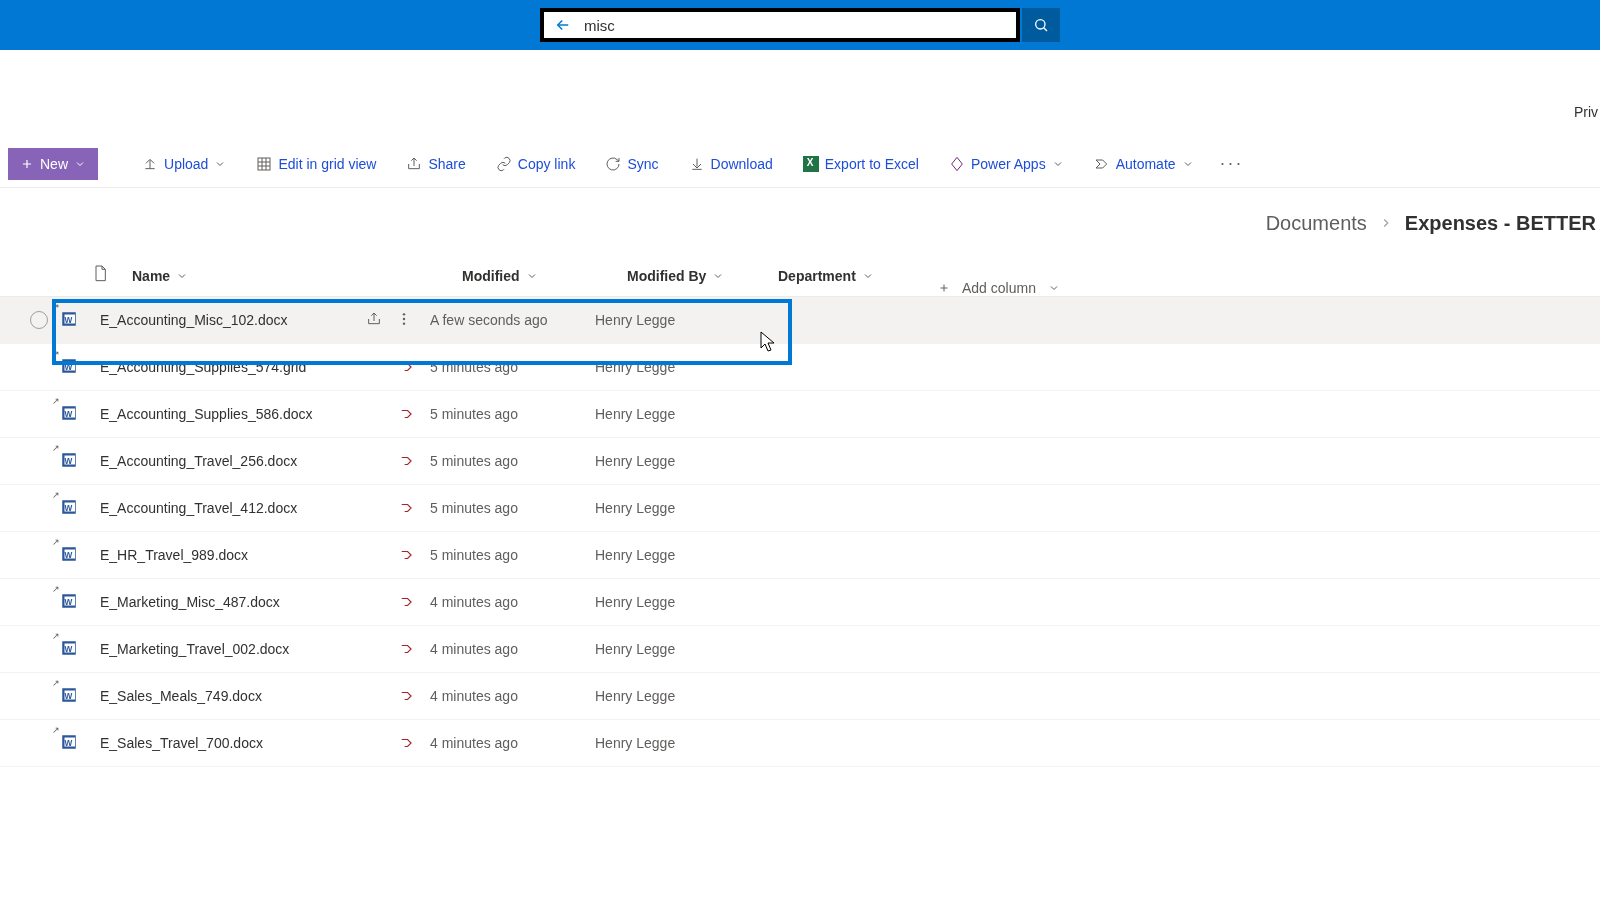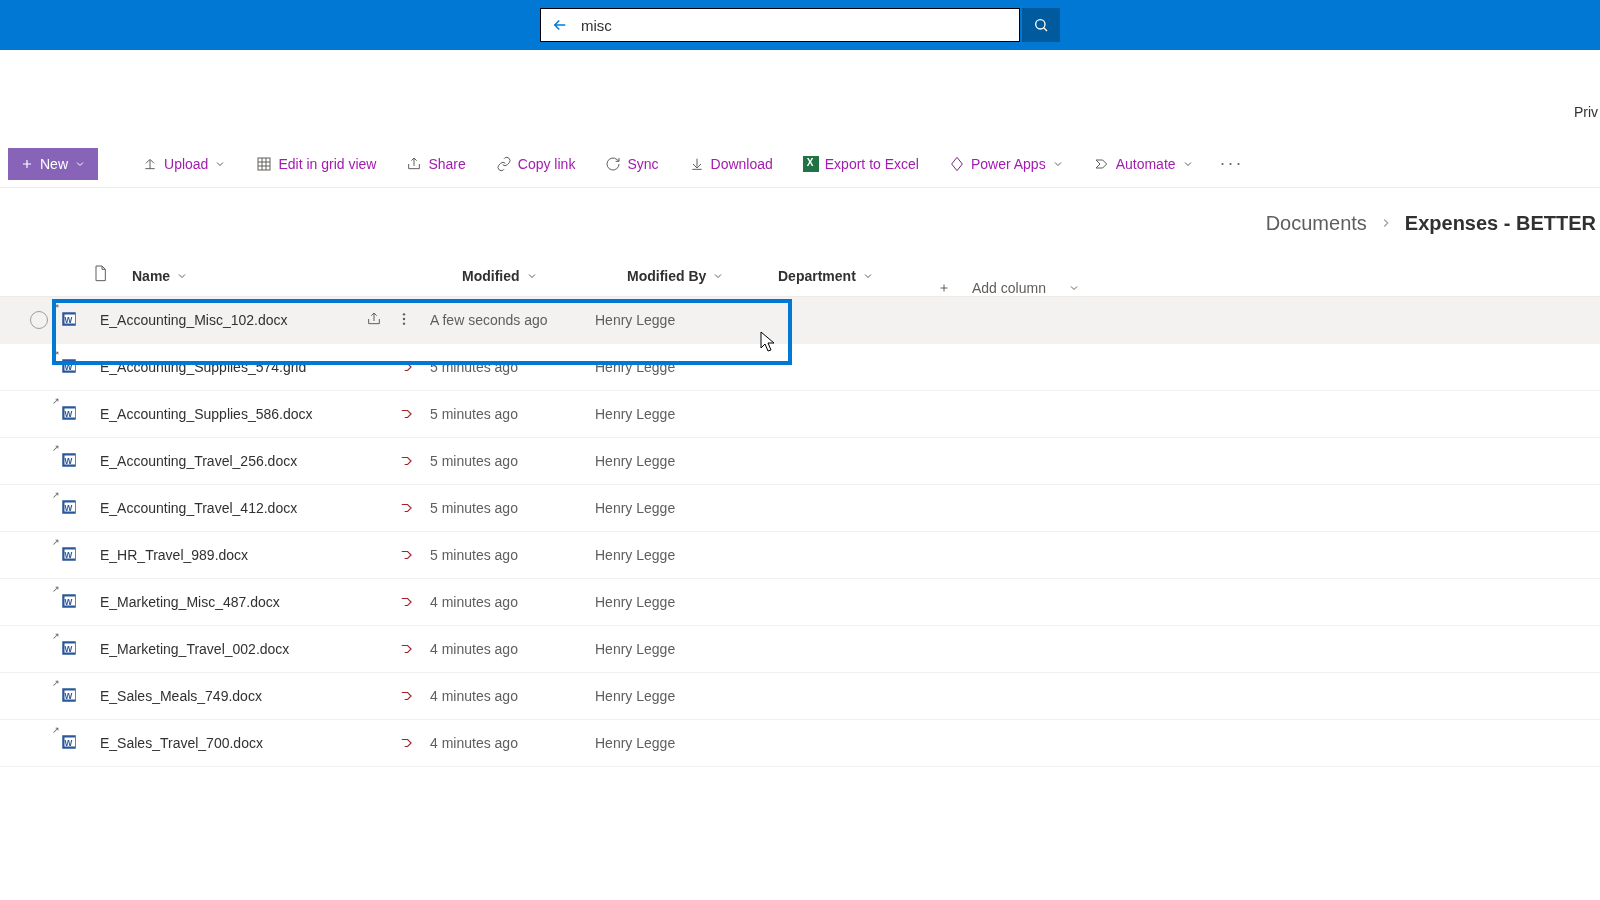--- a/index.html
+++ b/index.html
@@ -1,51 +1,51 @@
 <!DOCTYPE html>
 <html><head>
 <meta charset="utf-8">
 <style>
   * { box-sizing: border-box; margin: 0; padding: 0; }
   body { font-family: "Segoe UI", Arial, sans-serif; font-size: 14px; color: #323130; background: #fff; overflow: hidden; }
   
   
   .top-bar { height: 50px; background: #0078d4; display: flex; align-items: center; justify-content: center; }
   .search-container { display: flex; align-items: center; }
-  .search-box { width: 480px; height: 34px; background: #fff; border: 1px solid #000000; display: flex; align-items: center; padding: 0 10px; }
+  .search-box { width: 480px; height: 34px; background: #fff; border: 4px solid #000000; display: flex; align-items: center; padding: 0 10px; }
   .search-box svg { flex: none; }
   .search-input { border: none; outline: none; font-size: 15px; margin-left: 12px; flex: 1; color: #323130; }
   .search-btn { width: 38px; height: 34px; background: #005a9e; display: flex; align-items: center; justify-content: center; margin-left: 2px; }
   
   
   .gap { height: 90px; position: relative; }
   .priv { position: absolute; right: 0; bottom: 20px; font-size: 14px; color: #323130; padding-right: 2px; }
   
   
   .toolbar { height: 48px; border-bottom: 1px solid #edebe9; display: flex; align-items: center; padding: 0 8px; gap: 10px; }
   .btn-new { background: #8764b8; color: #fff; padding: 8px 12px; display: flex; align-items: center; gap: 6px; font-size: 14px; border: none; }
-  .tool-item { display: flex; align-items: center; gap: 6px; padding: 8px 10px; color: #a21caf; font-size: 14px; cursor: pointer; white-space: nowrap; }
+  .tool-item { display: flex; align-items: center; gap: 6px; padding: 8px 10px; color: #1d4ed8; font-size: 14px; cursor: pointer; white-space: nowrap; }
   .tool-item svg { flex: none; }
   .tool-ellipsis { color:#666; font-size:18px; padding:0 6px; letter-spacing:2px; }
   
   
   .breadcrumb { padding: 24px 4px 20px; display: flex; align-items: center; gap: 12px; font-size: 20px; justify-content: flex-end; }
   .crumb-parent { color: #605e5c; font-weight: 400; }
   .crumb-sep { color: #a19f9d; }
   .crumb-current { font-weight: 600; color: #323130; }
   
   
   .table-area { position: relative; }
   .list-header { display: flex; align-items: center; height: 42px; border-bottom: 1px solid #edebe9; padding-left: 92px; }
   .col-icon-h { width: 40px; }
   .col-name { width: 330px; font-weight:600; display:flex; align-items:center; gap:6px;}
   .col-mod { width: 165px; font-weight:600; display:flex; align-items:center; gap:6px;}
   .col-modby { width: 151px; font-weight:600; display:flex; align-items:center; gap:6px;}
   .col-dept { width: 160px; font-weight:600; display:flex; align-items:center; gap:6px;}
-  .col-add { font-weight:400; color:#605e5c; display:flex; align-items:center; gap:22px;margin-top:25px;}
+  .col-add { font-weight:400; color:#605e5c; display:flex; align-items:center; gap:12px;margin-top:25px;}
   
   .row { display: flex; align-items: center; height: 47px; border-bottom: 1px solid #f3f2f1; padding-left: 18px; position: relative;}
   .row.hovered { background: #f3f2f1; }
   .row-select { width: 42px; display:flex; justify-content:center;}
   .select-circle { width:18px; height:18px; border:1px solid #a19f9d; border-radius:50%; }
   .row-icon { width: 40px; display:flex; align-items:center;}
   .doc-icon-wrap { position:relative; width:20px; height:20px; }
   .au-badge { position:absolute; top:-8px; left:-8px; font-size:9px; color:#605e5c; }
   .row-name { width: 330px; color:#323130; display:flex; align-items:center; gap:12px;}
   .row-name-text { flex: none; }

